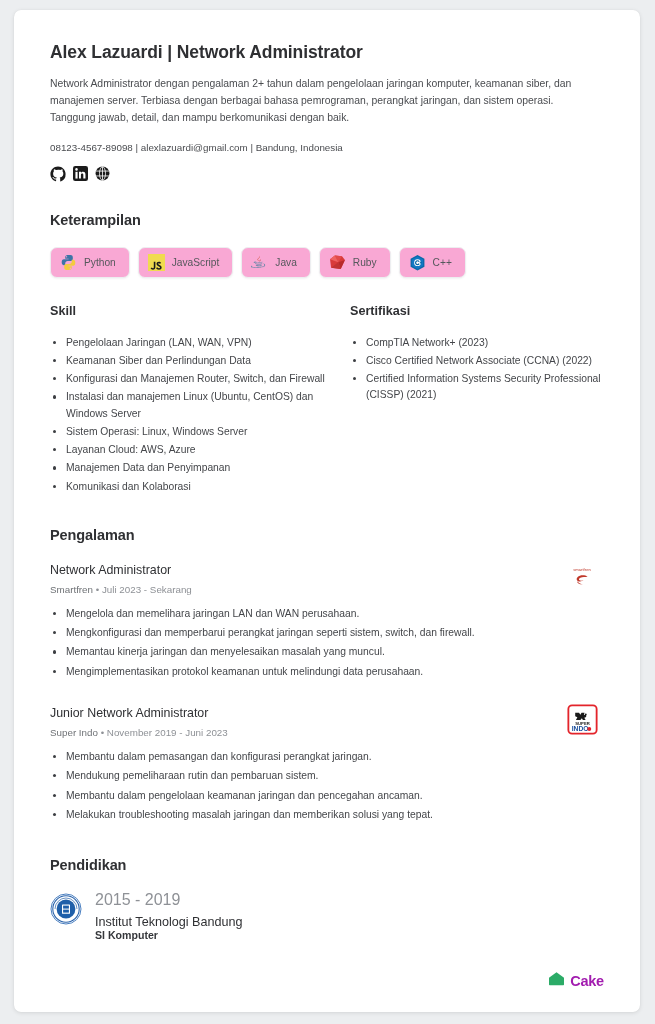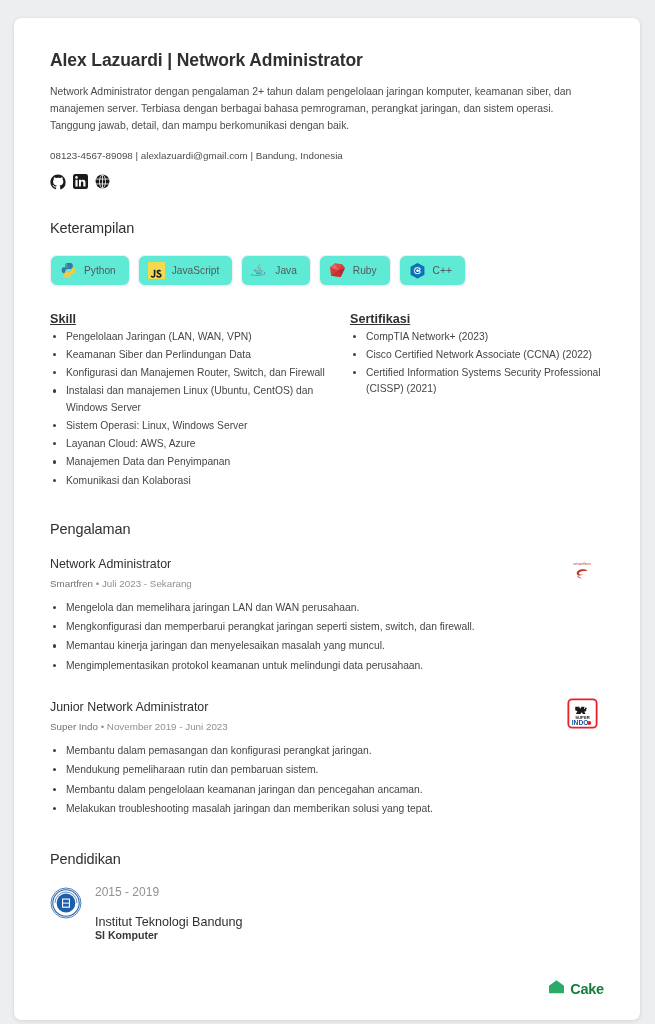--- a/index.html
+++ b/index.html
@@ -7,21 +7,21 @@
     width: 655px;
     height: 1024px;
     background: #eceef0;
     font-family: "Liberation Sans", sans-serif;
     overflow: hidden;
   }
   .page-wrap {
     position: relative;
     width: 655px;
     height: 1024px;
-    padding: 18px 15px 12px 14px;
+    padding: 10px 15px 12px 14px;
   }
   .resume-card {
     width: 626px;
     height: 1002px;
     background: #ffffff;
     border-radius: 7px;
     box-shadow: 0 1px 4px rgba(0,0,0,0.10), 0 0 1px rgba(0,0,0,0.08);
     padding: 32px 38px 18px 36px;
     position: relative;
     overflow: hidden;
@@ -46,42 +46,42 @@
     font-size: 9.8px;
     color: #4a4c50;
     margin-bottom: 13px;
   }
   .social-row { display: flex; gap: 7px; align-items: center; }
   .social-row svg { display: block; }
 
   
   .section-heading {
     font-size: 14.5px;
-    font-weight: normal;
+    font-weight: bold;
     color: #2f3033;
     letter-spacing: -0.1px;
   }
   .sub-heading {
     font-size: 11.6px;
     color: #35373b;
     font-weight: normal;
   }
 
   
   .badge-row {
     display: flex;
     gap: 8px;
     margin-top: 11px;
     flex-wrap: wrap;
   }
   .lang-badge {
     display: flex;
     align-items: center;
     gap: 7px;
-    background: #5eead4;
+    background: #f9a8d4;
     border: 1px solid #edeef0;
     border-radius: 7px;
     padding: 6px 13px 6px 9px;
     box-shadow: 0 1px 2px rgba(0,0,0,0.05);
   }
   .lang-badge .lbl {
     font-size: 10.2px;
     color: #55585c;
   }
   .lang-icon { width: 17px; height: 17px; display:block; }
@@ -91,22 +91,21 @@
     display: flex;
     margin-top: 26px;
     gap: 10px;
   }
   .col-left { width: 290px; }
   .col-right { flex: 1; }
   .col-head {
     font-size: 12.6px;
     font-weight: bold;
     color: #2f3033;
-    margin-bottom: 3px;
-    text-decoration: underline;
+    margin-bottom: 17px;
   }
   ul.bullets { list-style: none; }
   ul.bullets li {
     position: relative;
     padding-left: 16px;
     font-size: 10.3px;
     line-height: 1.58;
     color: #44464a;
     margin-bottom: 2px;
   }
@@ -151,23 +150,23 @@
   
   .edu-section { margin-top: 34px; }
   .edu-item {
     display: flex;
     gap: 13px;
     margin-top: 18px;
     align-items: flex-start;
   }
   .edu-logo { width: 32px; height: 32px; flex: none; margin-top: 2px; }
   .edu-years {
-    font-size: 12px;
+    font-size: 16px;
     color: #8e9196;
-    margin-bottom: 16px;
+    margin-bottom: 6px;
   }
   .edu-school {
     font-size: 12.6px;
     color: #2f3033;
   }
   .edu-major {
     font-size: 10.6px;
     color: #35373b;
     font-weight: bold;
   }
@@ -177,21 +176,21 @@
     position: absolute;
     right: 36px;
     bottom: 22px;
     display: flex;
     align-items: center;
     gap: 5px;
   }
   .cake-logo .cake-text {
     font-size: 14.5px;
     font-weight: bold;
-    color: #15803d;
+    color: #a21caf;
     letter-spacing: -0.2px;
   }
 </style>
 </head>
 <body>
 
 <div class="page-wrap">
 <div class="resume-card">
 
   <div>

